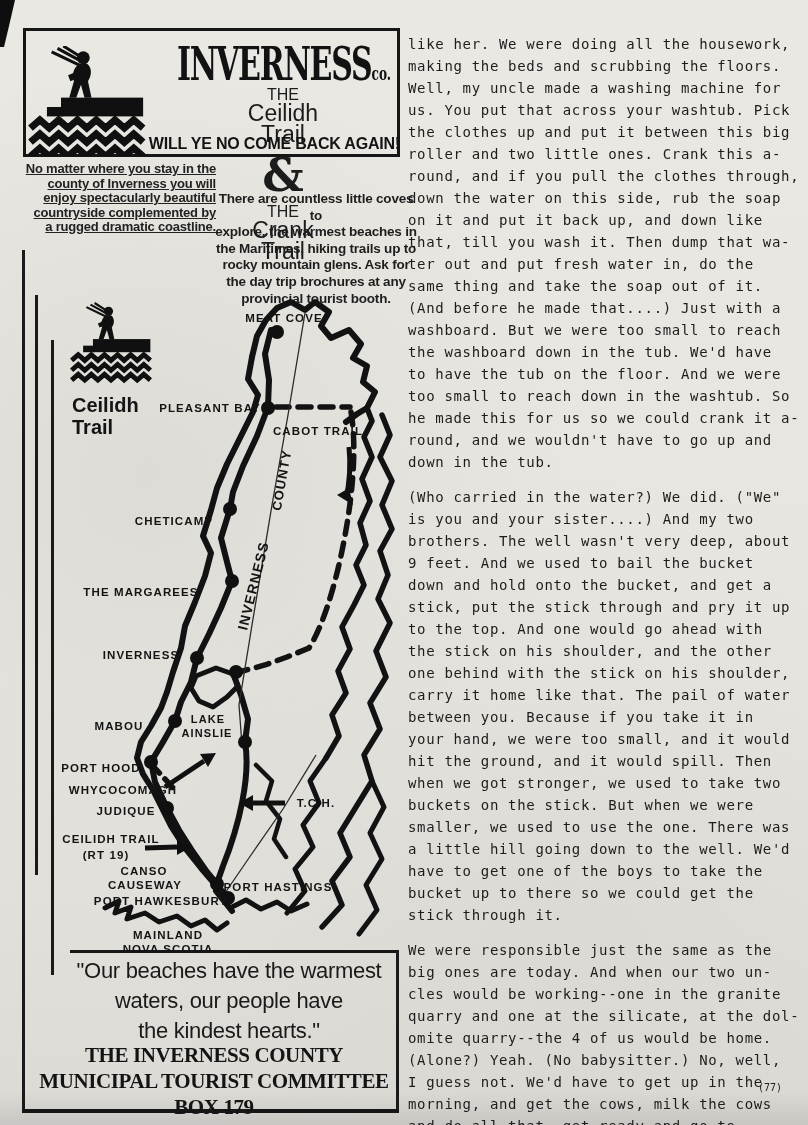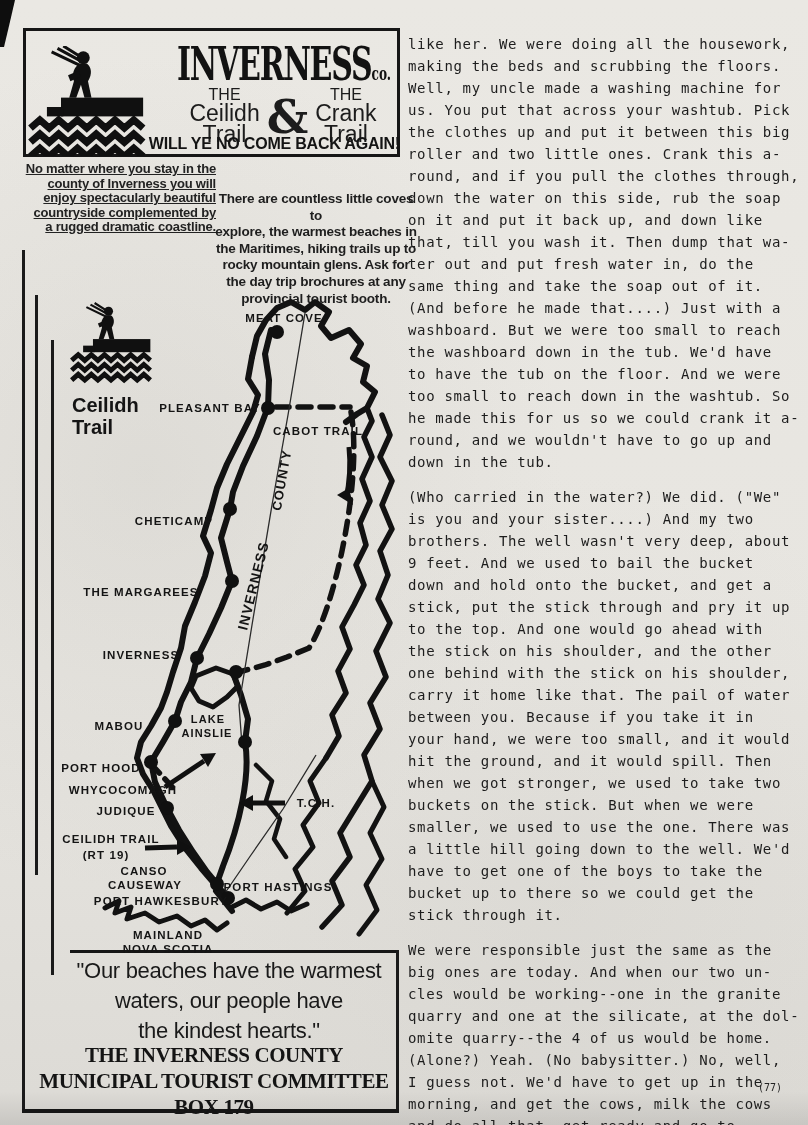--- a/index.html
+++ b/index.html
@@ -17,21 +17,21 @@
   
   .titlebox{left:23px;top:28px;width:371px;height:123px;border:3px solid #161616;}
   .vrule{background:#1a1a1a;width:3px;}
   .hrule{background:#161616;height:3px;}
   .title{left:128px;top:36px;width:272px;text-align:center;
     font-family:"DejaVu Serif","Liberation Serif",serif;font-weight:bold;
     font-size:47px;letter-spacing:-2px;transform:scaleX(.64);transform-origin:50% 0;
     white-space:nowrap;color:#121212;}
   .title .co{font-size:19px;letter-spacing:0;}
   .trails{left:168px;top:88px;width:230px;display:flex;justify-content:center;
-    align-items:center;gap:7px;color:#1c1c1c;}
+    align-items:center;gap:7px;color:#1c1c1c;flex-direction:column;}
   .tstack{text-align:center;line-height:.92;font-size:23px;font-weight:400;letter-spacing:0;}
   .tstack .the{font-size:16px;display:block;}
   .amp{font-size:46px;font-weight:bold;font-family:"DejaVu Serif",serif;line-height:1;}
   .tagline{left:148px;top:135px;width:252px;text-align:right;font-size:16px;
     font-weight:900;letter-spacing:-0.2px;white-space:nowrap;color:#141414;}
   .introL{left:4px;top:162px;width:212px;text-align:right;font-size:13px;
     line-height:14.6px;font-weight:700;letter-spacing:-0.2px;white-space:pre-line;color:#222;text-decoration:underline;}
   .introR{left:215px;top:191px;width:202px;text-align:center;font-size:13.5px;
     line-height:16.6px;font-weight:700;letter-spacing:-0.2px;white-space:pre-line;color:#1e1e1e;}
   .quote{left:58px;top:956px;width:342px;text-align:center;font-size:22px;

